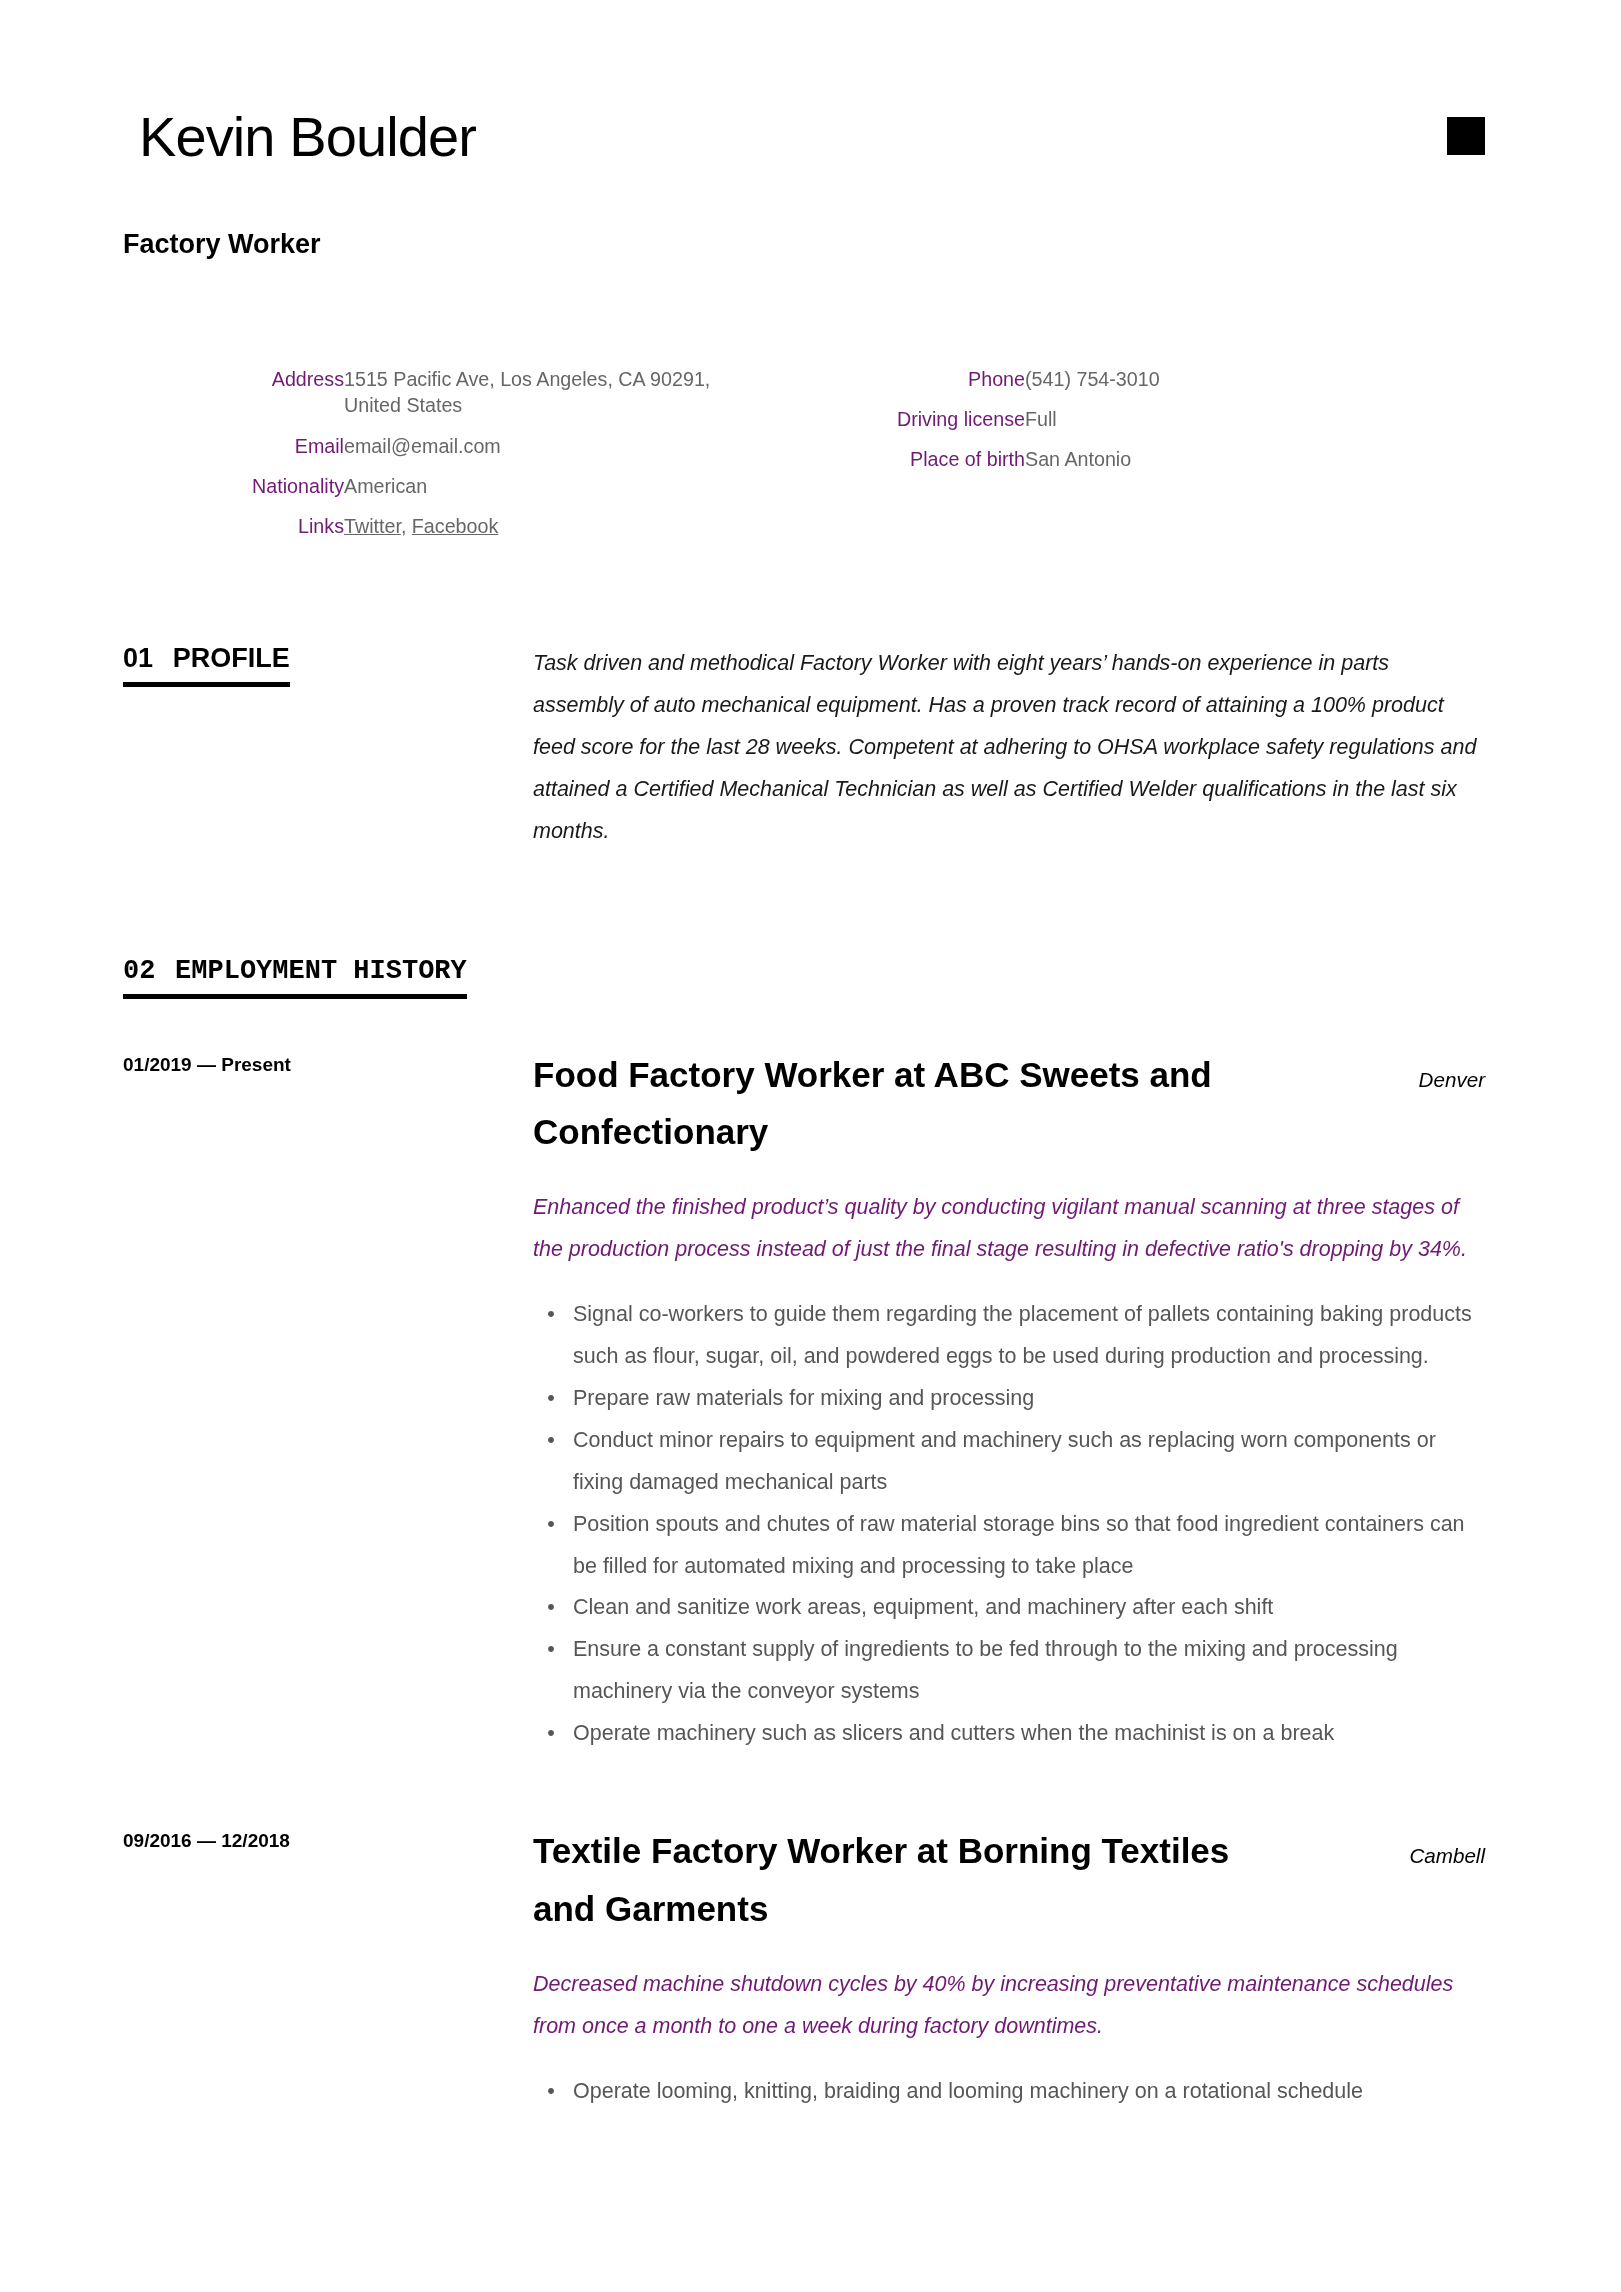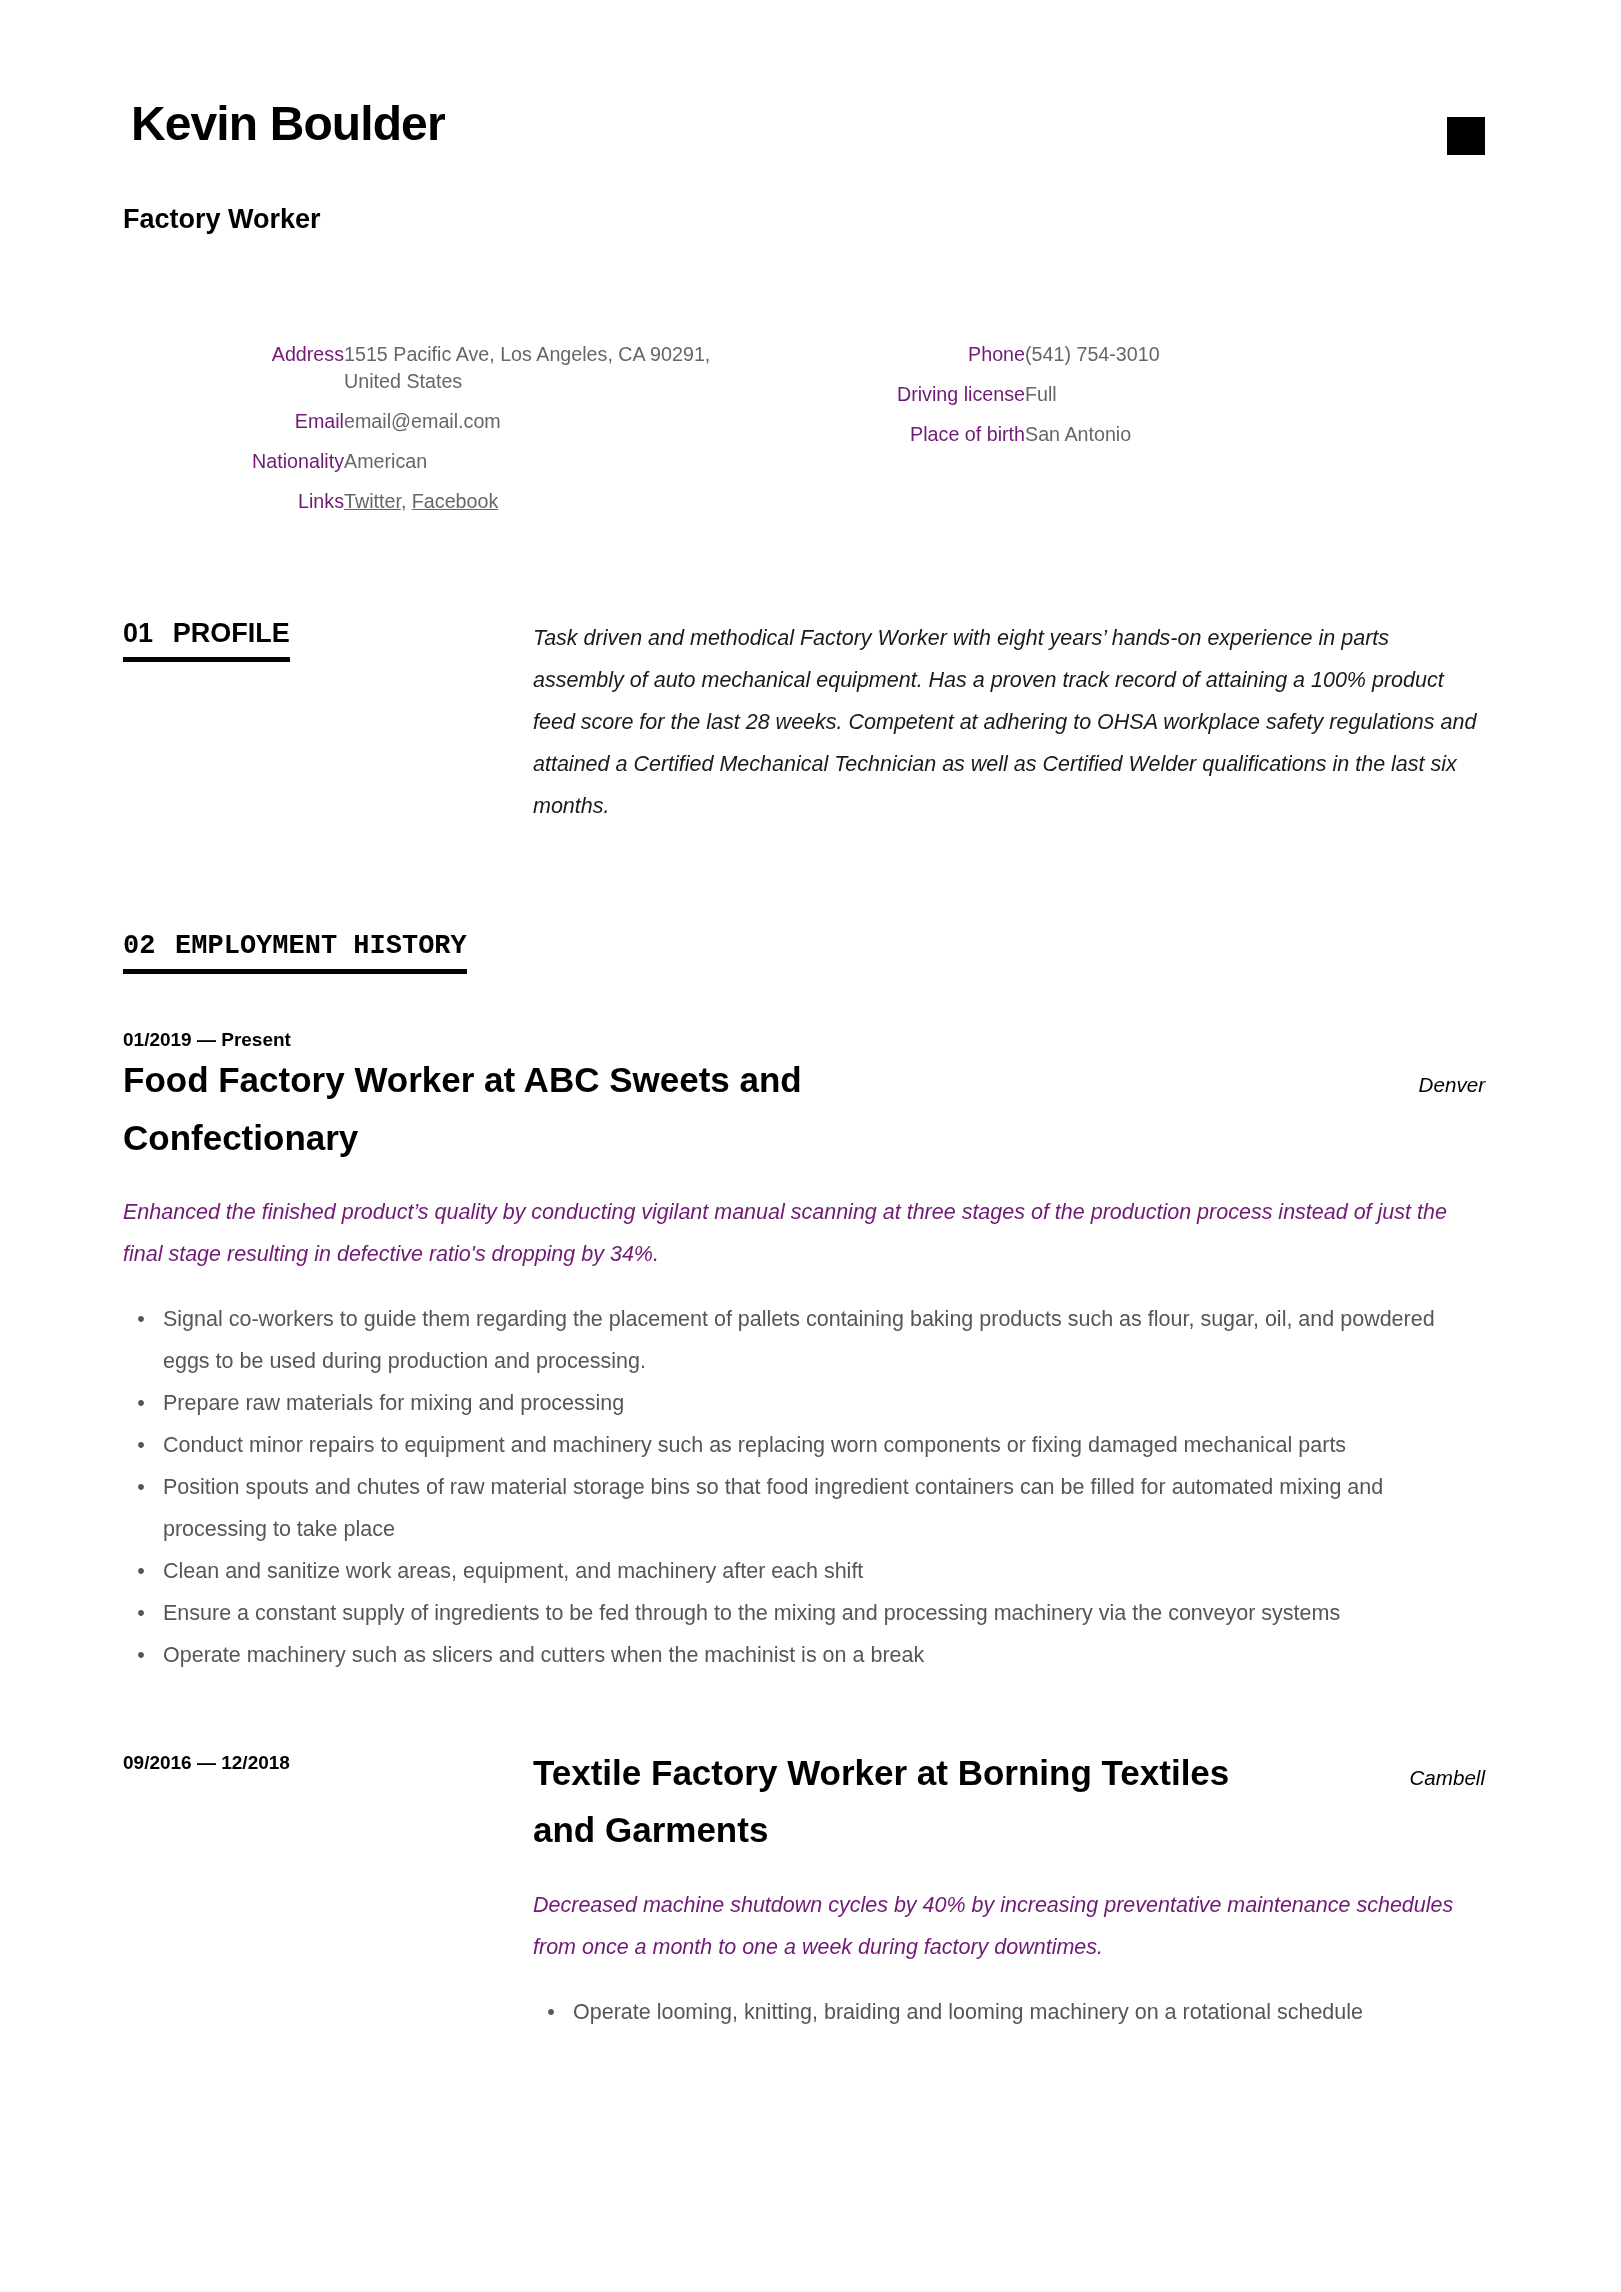--- a/index.html
+++ b/index.html
@@ -10,21 +10,21 @@
     background: #ffffff;
     font-family: "Liberation Sans", sans-serif;
     color: #000000;
     overflow: hidden;
     padding: 90px 136px 0 123px;
     position: relative;
   }
 
   
   .header-row { display: flex; justify-content: space-between; align-items: flex-start; }
-  .name { font-size: 48px; font-weight: bold; line-height: 1.1; margin: 8px; letter-spacing: -0.9px; }
+  .name { font-size: 56px; font-weight: normal; line-height: 1.1; margin: 16px; letter-spacing: -0.9px; }
   .square { width: 38px; height: 38px; background: #000; margin-top: 27px; flex-shrink: 0; }
   .subtitle { font-size: 27px; font-weight: bold; margin-top: 45px; }
 
   
   .contact { display: flex; margin-top: 106px; font-size: 19.7px; }
   .contact-col-left { width: 682px; flex-shrink: 0; }
   .contact-col-right { width: 681px; }
   .c-row { display: flex; margin-bottom: 13.4px; line-height: 1.36; }
   .c-label { width: 221px; flex-shrink: 0; font-weight: normal; color: #701a75; text-align: right; }
   .contact-col-right .c-label { width: 220px; }
@@ -50,21 +50,21 @@
 
   .profile-text {
     font-size: 21.5px;
     font-style: italic;
     line-height: 1.95;
     color: #1a1a1a;
   }
 
   
   .job { display: flex; align-items: flex-start; }
-  .job-first { margin-top: 47px; flex-direction: column; }
+  .job-first { margin-top: 47px; }
   .job-next { margin-top: 67px; }
   .job-dates { width: 410px; flex-shrink: 0; font-size: 19px; font-weight: bold; padding-top: 8px; color: #000; }
   .job-main { flex: 1; min-width: 0; }
   .job-title-row { display: flex; justify-content: space-between; align-items: baseline; }
   .job-name { font-size: 35px; font-weight: bold; line-height: 1.65; max-width: 716px; }
   .job-location { font-size: 20.6px; font-style: italic; white-space: nowrap; margin-left: 27px; color: #000; }
   .job-summary {
     margin-top: 26px;
     font-size: 21.5px;
     font-style: italic;

